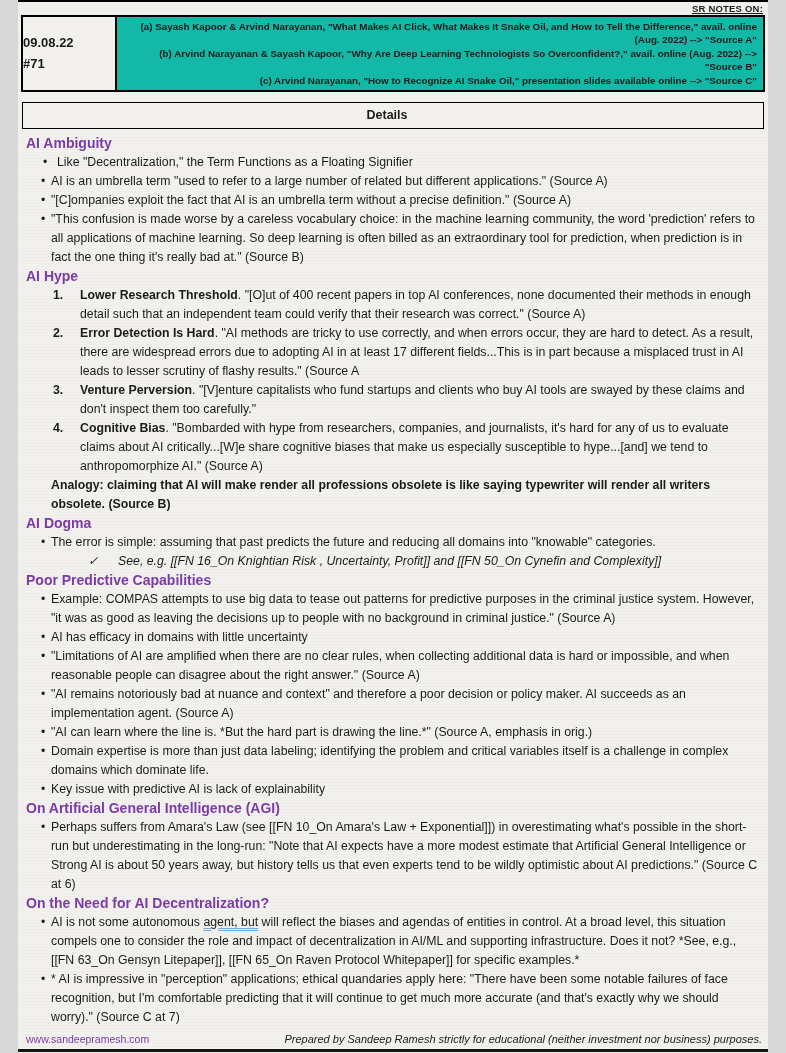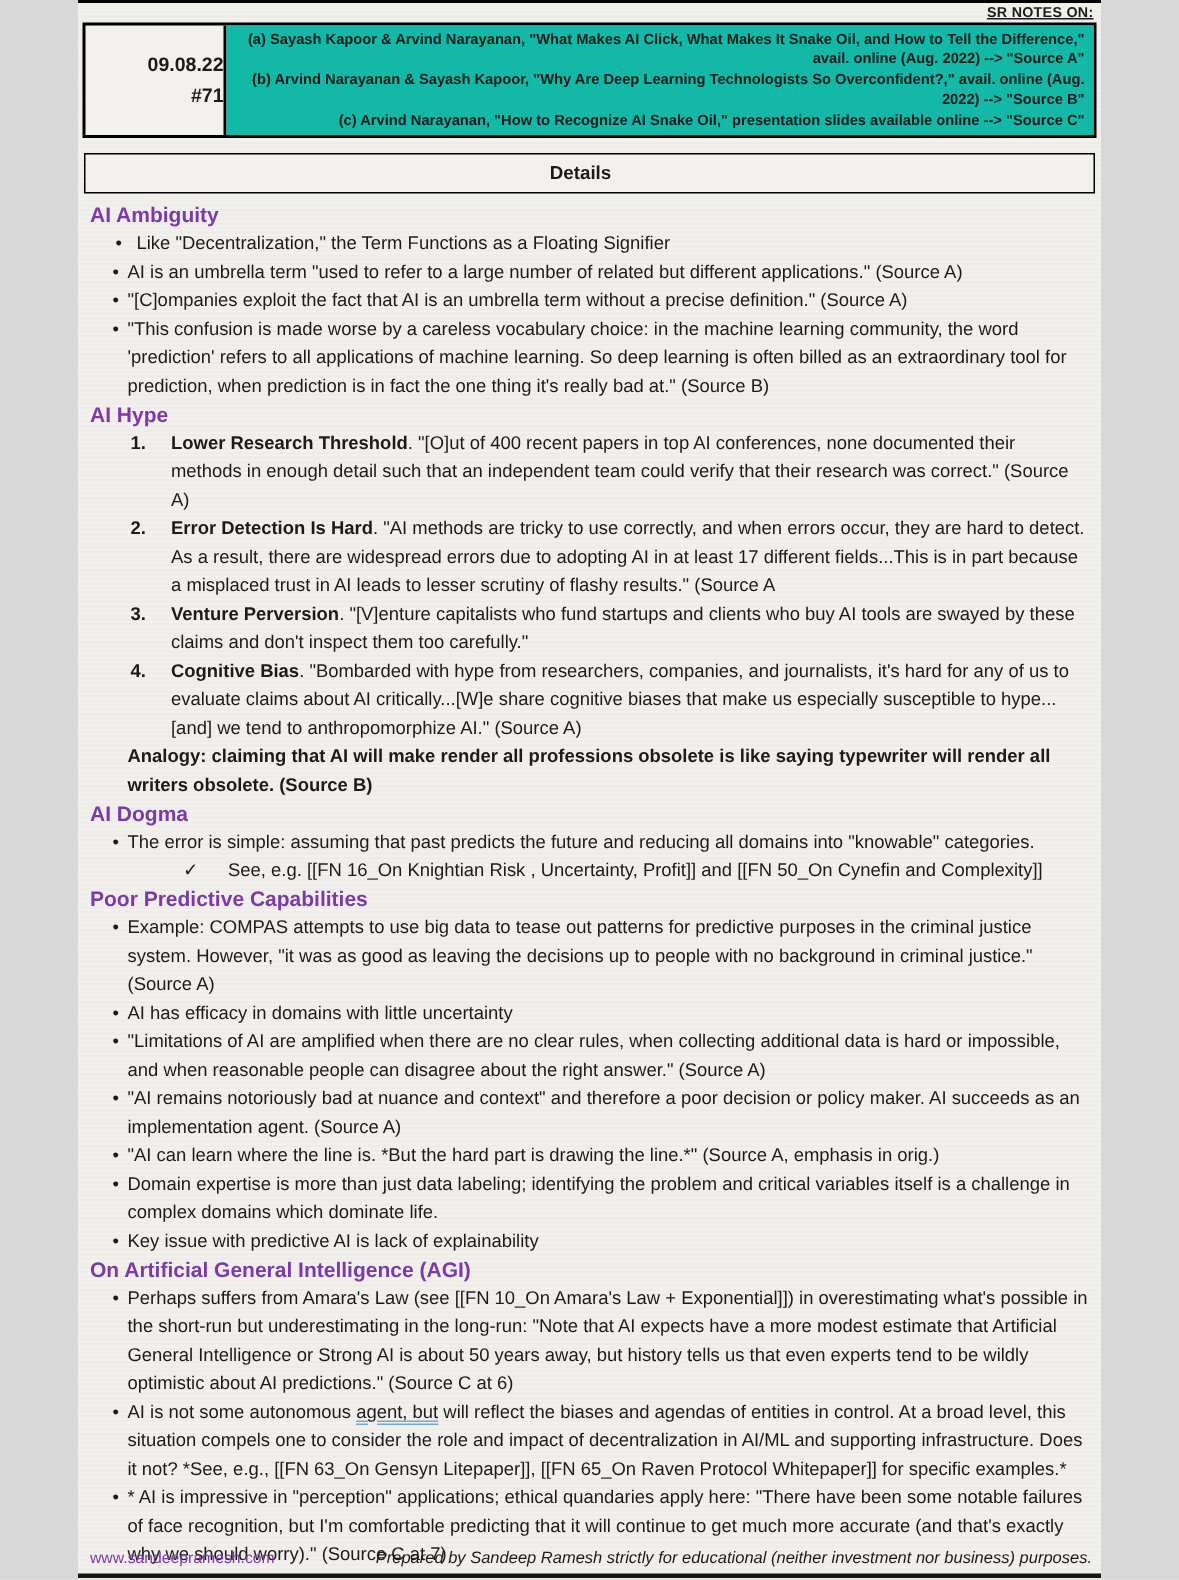--- a/index.html
+++ b/index.html
@@ -1,18 +1,18 @@
 <!DOCTYPE html>
 <html><head>
 <meta charset="utf-8">
 <style>
   html, body { margin: 0; padding: 0; background: #d8d8d8; }
   .page {
     position: relative;
-    width: 682px;
+    width: 750px;
     height: 1053px;
     margin: 0 auto;
     background: #f2f1ed;
     background-image: linear-gradient(0deg, rgba(0,0,0,0.015) 50%, rgba(255,255,255,0.02) 50%);
     background-size: 3px 3px;
     font-family: "Liberation Sans", sans-serif;
     color: #1b1b1b;
     overflow: hidden;
     box-sizing: border-box;
   }
@@ -30,21 +30,21 @@
     margin: 0 3px;
     border: 2px solid #000;
     background: #f2f1ed;
   }
   .date-cell {
     width: 92px;
     border-right: 2px solid #000;
     display: flex;
     flex-direction: column;
     justify-content: center;
-    align-items: flex-end;
+    align-items: flex-start;
     font-weight: bold;
     font-size: 13px;
     line-height: 1.55;
     flex-shrink: 0;
   }
   .sources-cell {
     flex: 1;
     background: #14b8a6;
     text-align: right;
     font-weight: bold;
@@ -74,21 +74,21 @@
     line-height: 19px;
   }
   ul, ol { margin: 0; padding: 0; list-style: none; }
   li { position: relative; }
   li.bullet { padding-left: 25px; }
   li.bullet::before { content: "\2022"; position: absolute; left: 15px; }
   li.bullet.gap1 { padding-left: 31px; }
   li.bullet.gap1::before { left: 17px; }
   li.bullet.gap2 { padding-left: 39px; }
   li.bullet.gap2::before { left: 17px; }
-  li.check { padding-left: 92px; }
+  li.check { padding-left: 92px; font-style: italic; }
   li.check::before { content: "\2713"; position: absolute; left: 62px; }
   ol.numbered { counter-reset: hype; }
   li.numbered { padding-left: 54px; counter-increment: hype; }
   li.numbered::before {
     content: counter(hype) ".";
     position: absolute;
     left: 27px;
     font-weight: bold;
   }
   .lead { font-weight: bold; }
@@ -180,20 +180,21 @@
       <li class="bullet">"AI can learn where the line is. *But the hard part is drawing the line.*" (Source A, emphasis in orig.)</li>
       <li class="bullet">Domain expertise is more than just data labeling; identifying the problem and critical variables itself is a challenge in complex domains which dominate life.</li>
       <li class="bullet">Key issue with predictive AI is lack of explainability</li>
     </ul>
 
     <h2 class="section-heading">On Artificial General Intelligence (AGI)</h2>
     <ul>
       <li class="bullet">Perhaps suffers from Amara's Law (see [[FN 10_On Amara's Law + Exponential]]) in overestimating what's possible in the short-run but underestimating in the long-run: "Note that AI expects have a more modest estimate that Artificial General Intelligence or Strong AI is about 50 years away, but history tells us that even experts tend to be wildly optimistic about AI predictions." (Source C at 6)</li>
     </ul>
 
+    <h2 class="section-heading">On the Need for AI Decentralization?</h2>
     <ul>
       <li class="bullet"><span>AI is not some autonomous </span><span class="blue-underline">agent, but</span><span> will reflect the biases and agendas of entities in control.  At a broad level, this situation compels one to consider the role and impact of decentralization in AI/ML and supporting infrastructure.  Does it not?  *See, e.g., [[FN 63_On Gensyn Litepaper]], [[FN 65_On Raven Protocol Whitepaper]] for specific examples.*</span></li>
       <li class="bullet">* AI is impressive in "perception" applications; ethical quandaries apply here: "There have been some notable failures of face recognition, but I'm comfortable predicting that it will continue to get much more accurate (and that's exactly why we should worry)." (Source C at 7)</li>
     </ul>
 
   </div>
 
   <div class="footer">
     <a class="website" href="#">www.sandeepramesh.com</a>
     <span class="disclaimer">Prepared by Sandeep Ramesh strictly for educational (neither investment nor business) purposes.</span>

